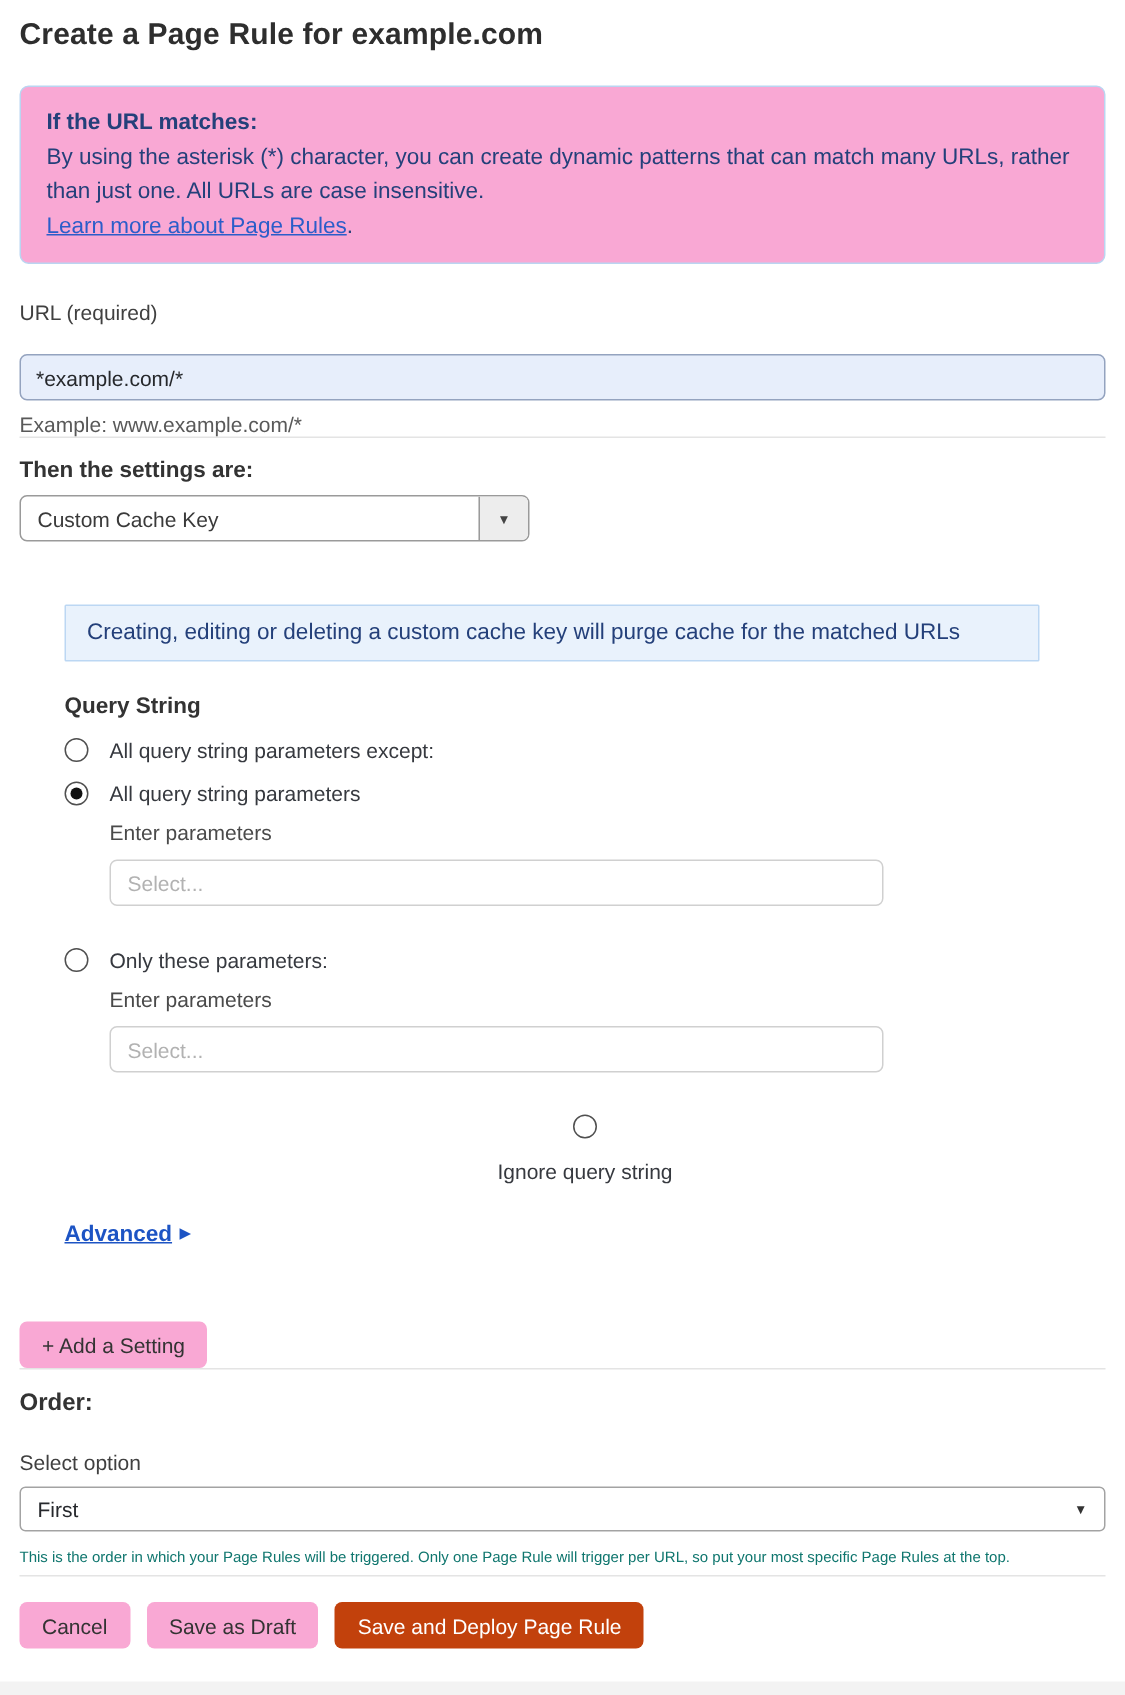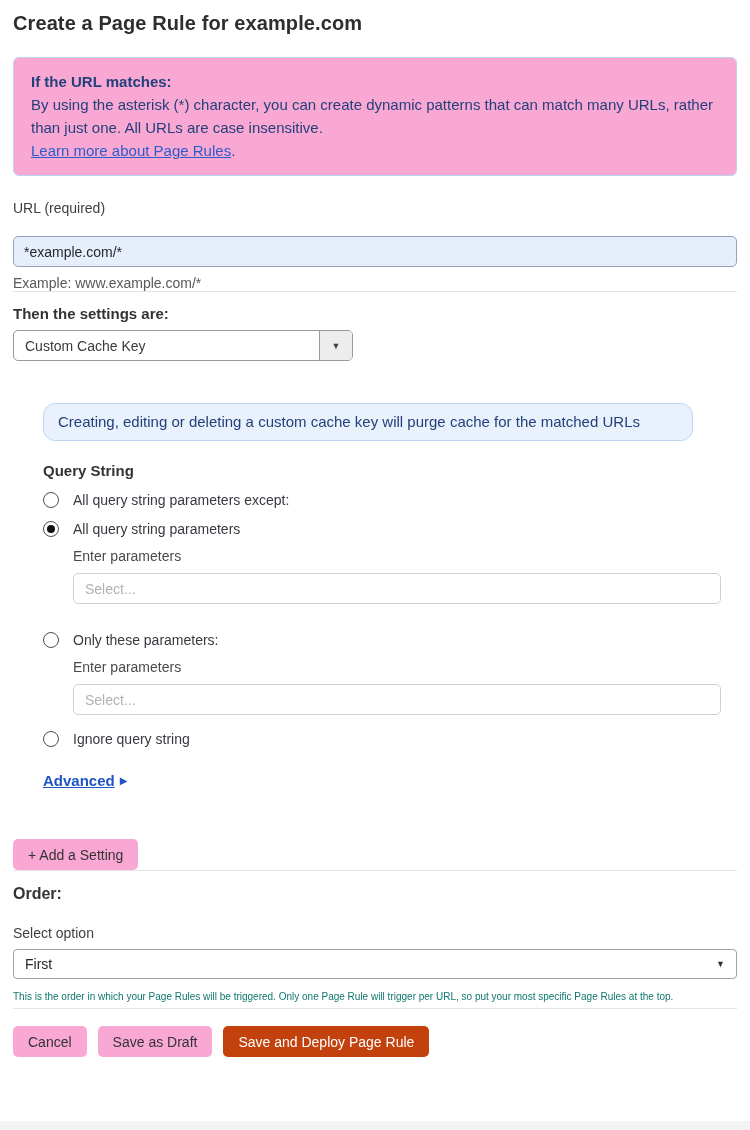--- a/index.html
+++ b/index.html
@@ -90,21 +90,21 @@
     display: flex; align-items: center; justify-content: center;
     font-size: 9px; color: #444444;
   }
 
   
   .notice {
     margin: 42px 4px 0 30px;
     width: 650px;
     background: #e9f2fc;
     border: 1px solid #bcd7f3;
-    border-radius: 12px;
+    border-radius: 1px;
     padding: 9px 14px 10px 14px;
     color: #24407a;
     font-size: 15px;
   }
 
   
   .qs-section { margin-left: 30px; }
   .qs-heading { margin-top: 21px; }
   .radio-row {
     margin-top: 13px;
@@ -120,21 +120,21 @@
   .radio.checked::after {
     content: ""; width: 8px; height: 8px;
     border-radius: 50%; background: #111111;
   }
   .radio-label { font-size: 14px; color: #36393f; }
 
   .sub-field { margin: 10px 0 0 30px; }
   .sub-label { font-size: 14px; color: #4a4a4a; }
   .select-input {
     margin-top: 8px;
-    width: 648px; height: 31px;
+    width: 516px; height: 31px;
     border: 1px solid #d0d0d0;
     border-radius: 5px;
     padding: 0 11px;
     font-size: 14px; color: #26282c;
     font-family: inherit;
     outline: none;
     background: #ffffff;
   }
   .select-input::placeholder { color: #b2b2b2; opacity: 1; }
   .gap-row { margin-top: 15px; }
@@ -244,21 +244,21 @@
 
     <div class="radio-row gap-row" style="margin-top:28px;">
       <span class="radio"></span>
       <span class="radio-label">Only these parameters:</span>
     </div>
     <div class="sub-field">
       <span class="sub-label">Enter parameters</span><br>
       <input class="select-input" type="text" placeholder="Select..." style="">
     </div>
 
-    <div class="radio-row" style="margin-top:16px;">
+    <div class="radio-row" style="margin-top:28px;flex-direction:column;">
       <span class="radio"></span>
       <span class="radio-label">Ignore query string</span>
     </div>
   </div>
 
   <a class="advanced-link">
     <span class="adv-text">Advanced</span>
     <span class="adv-arrow">▶</span>
   </a>
 

